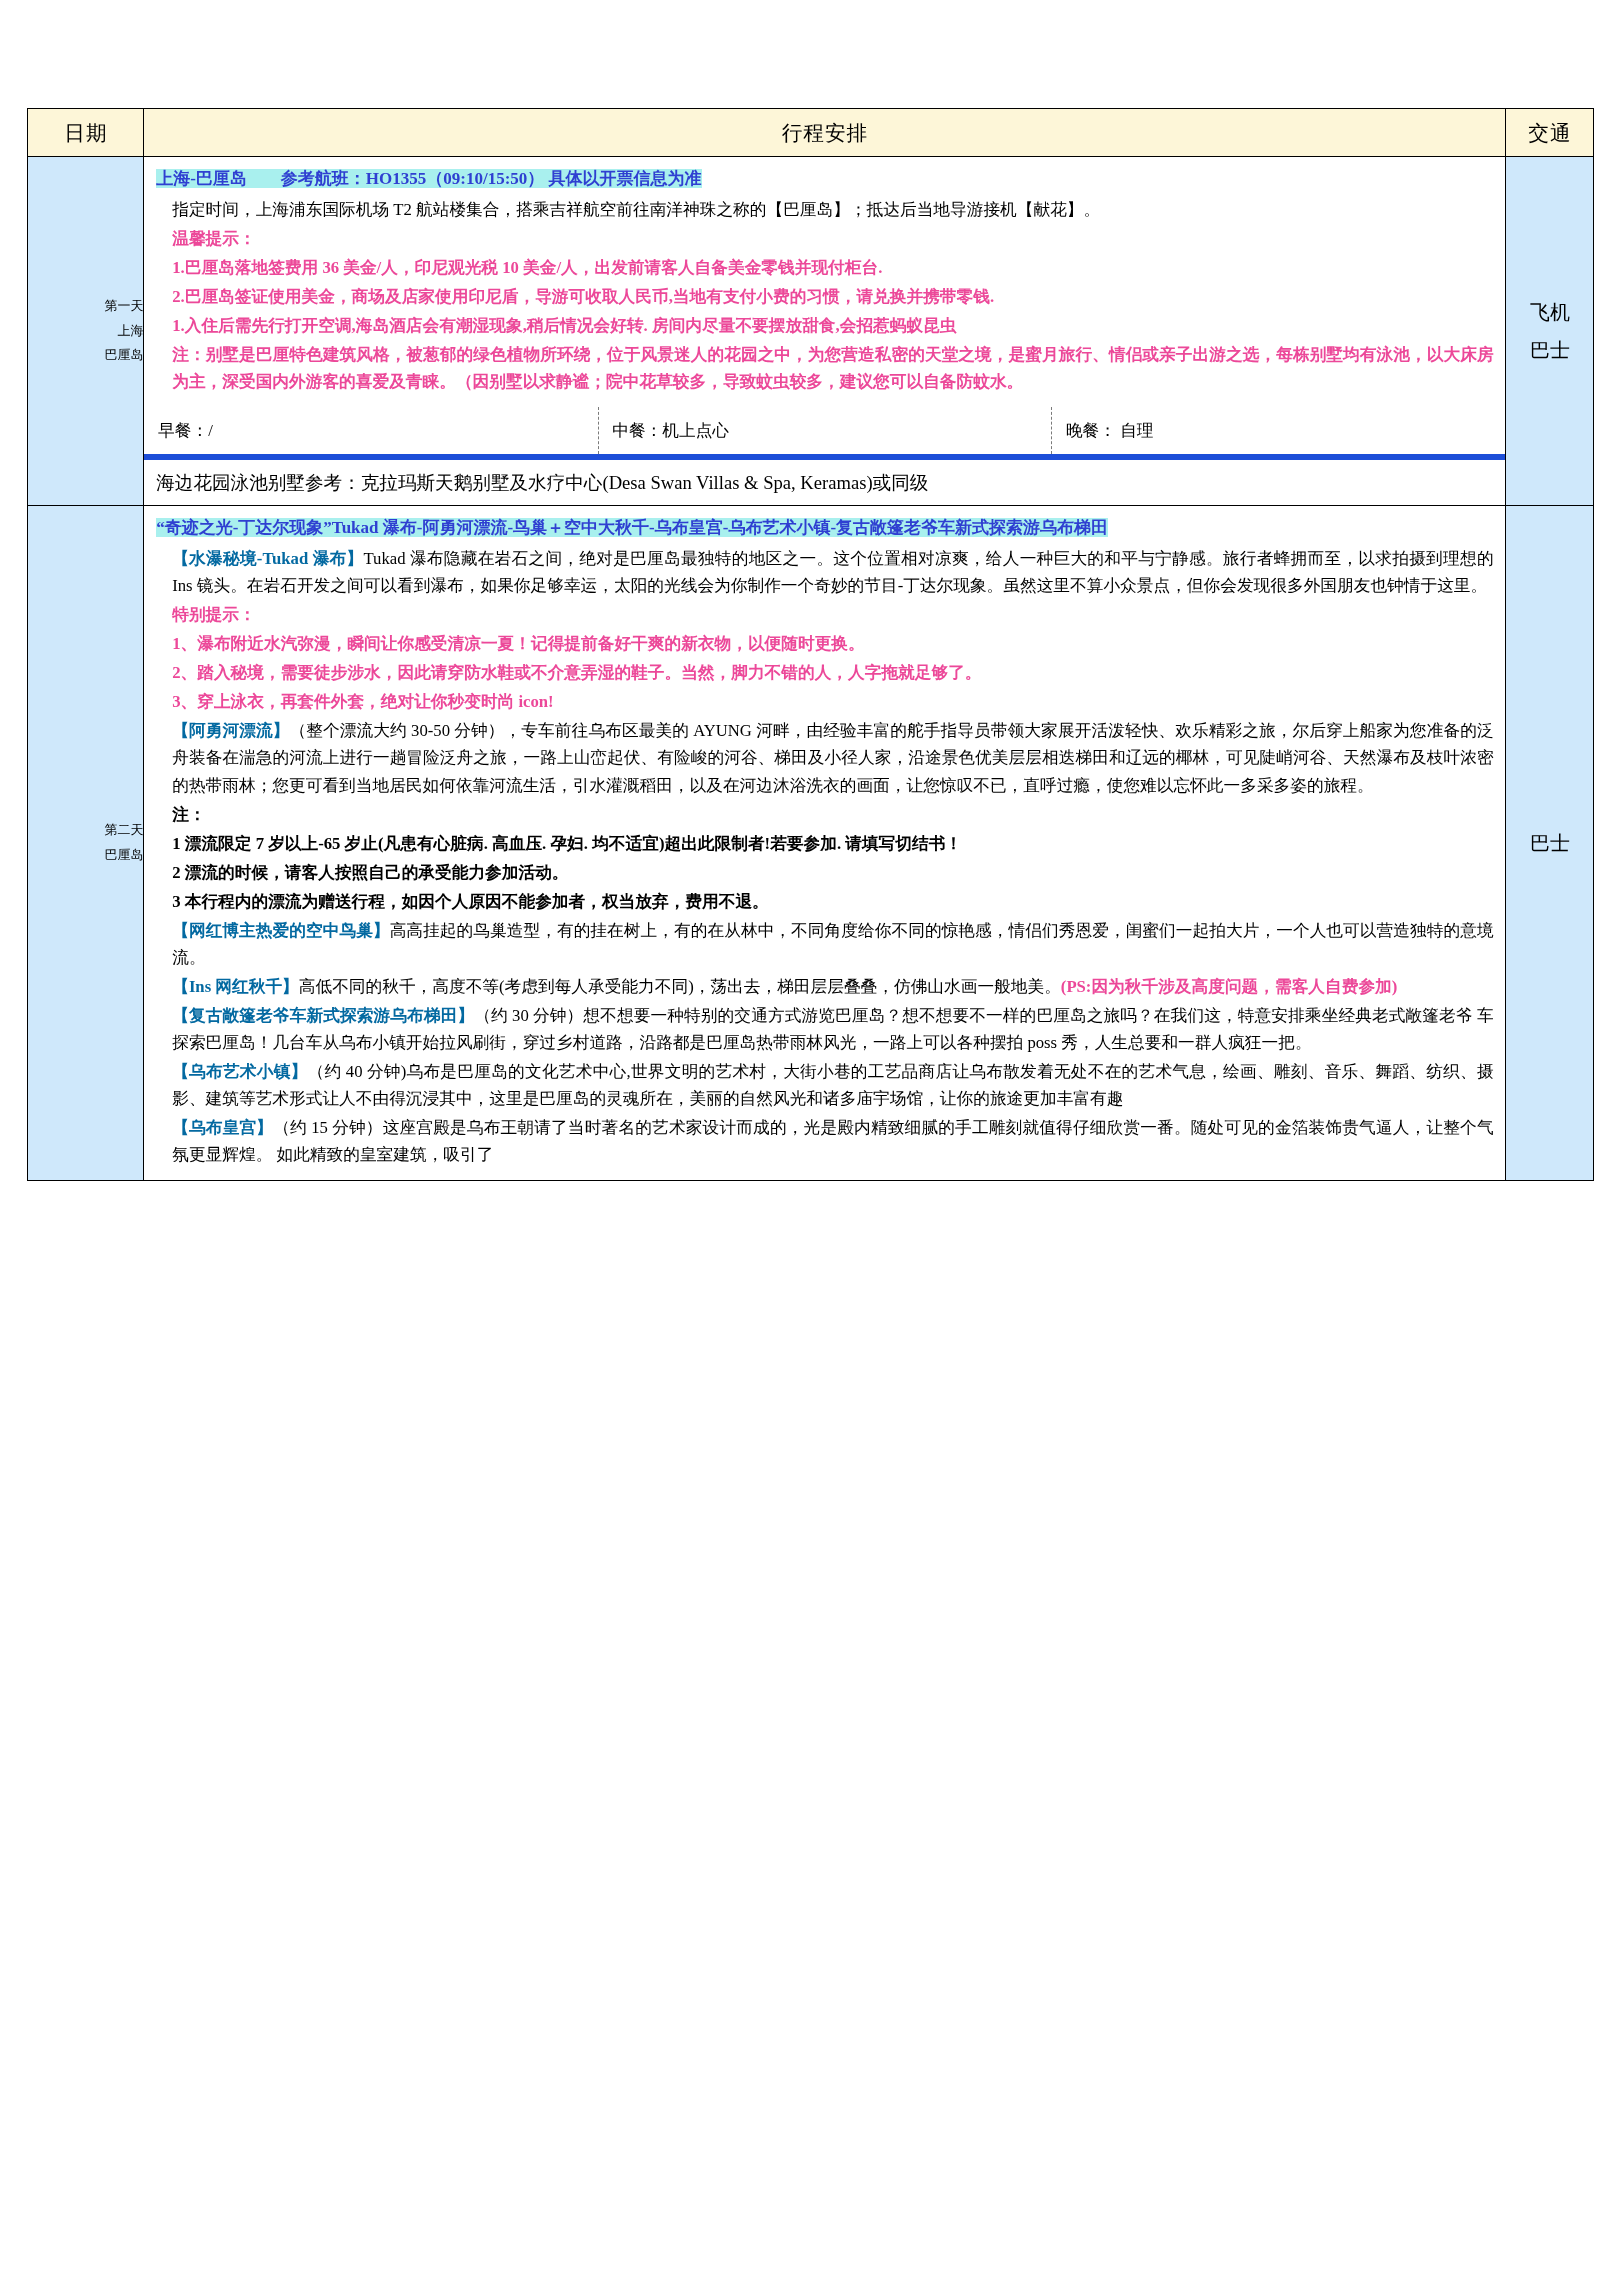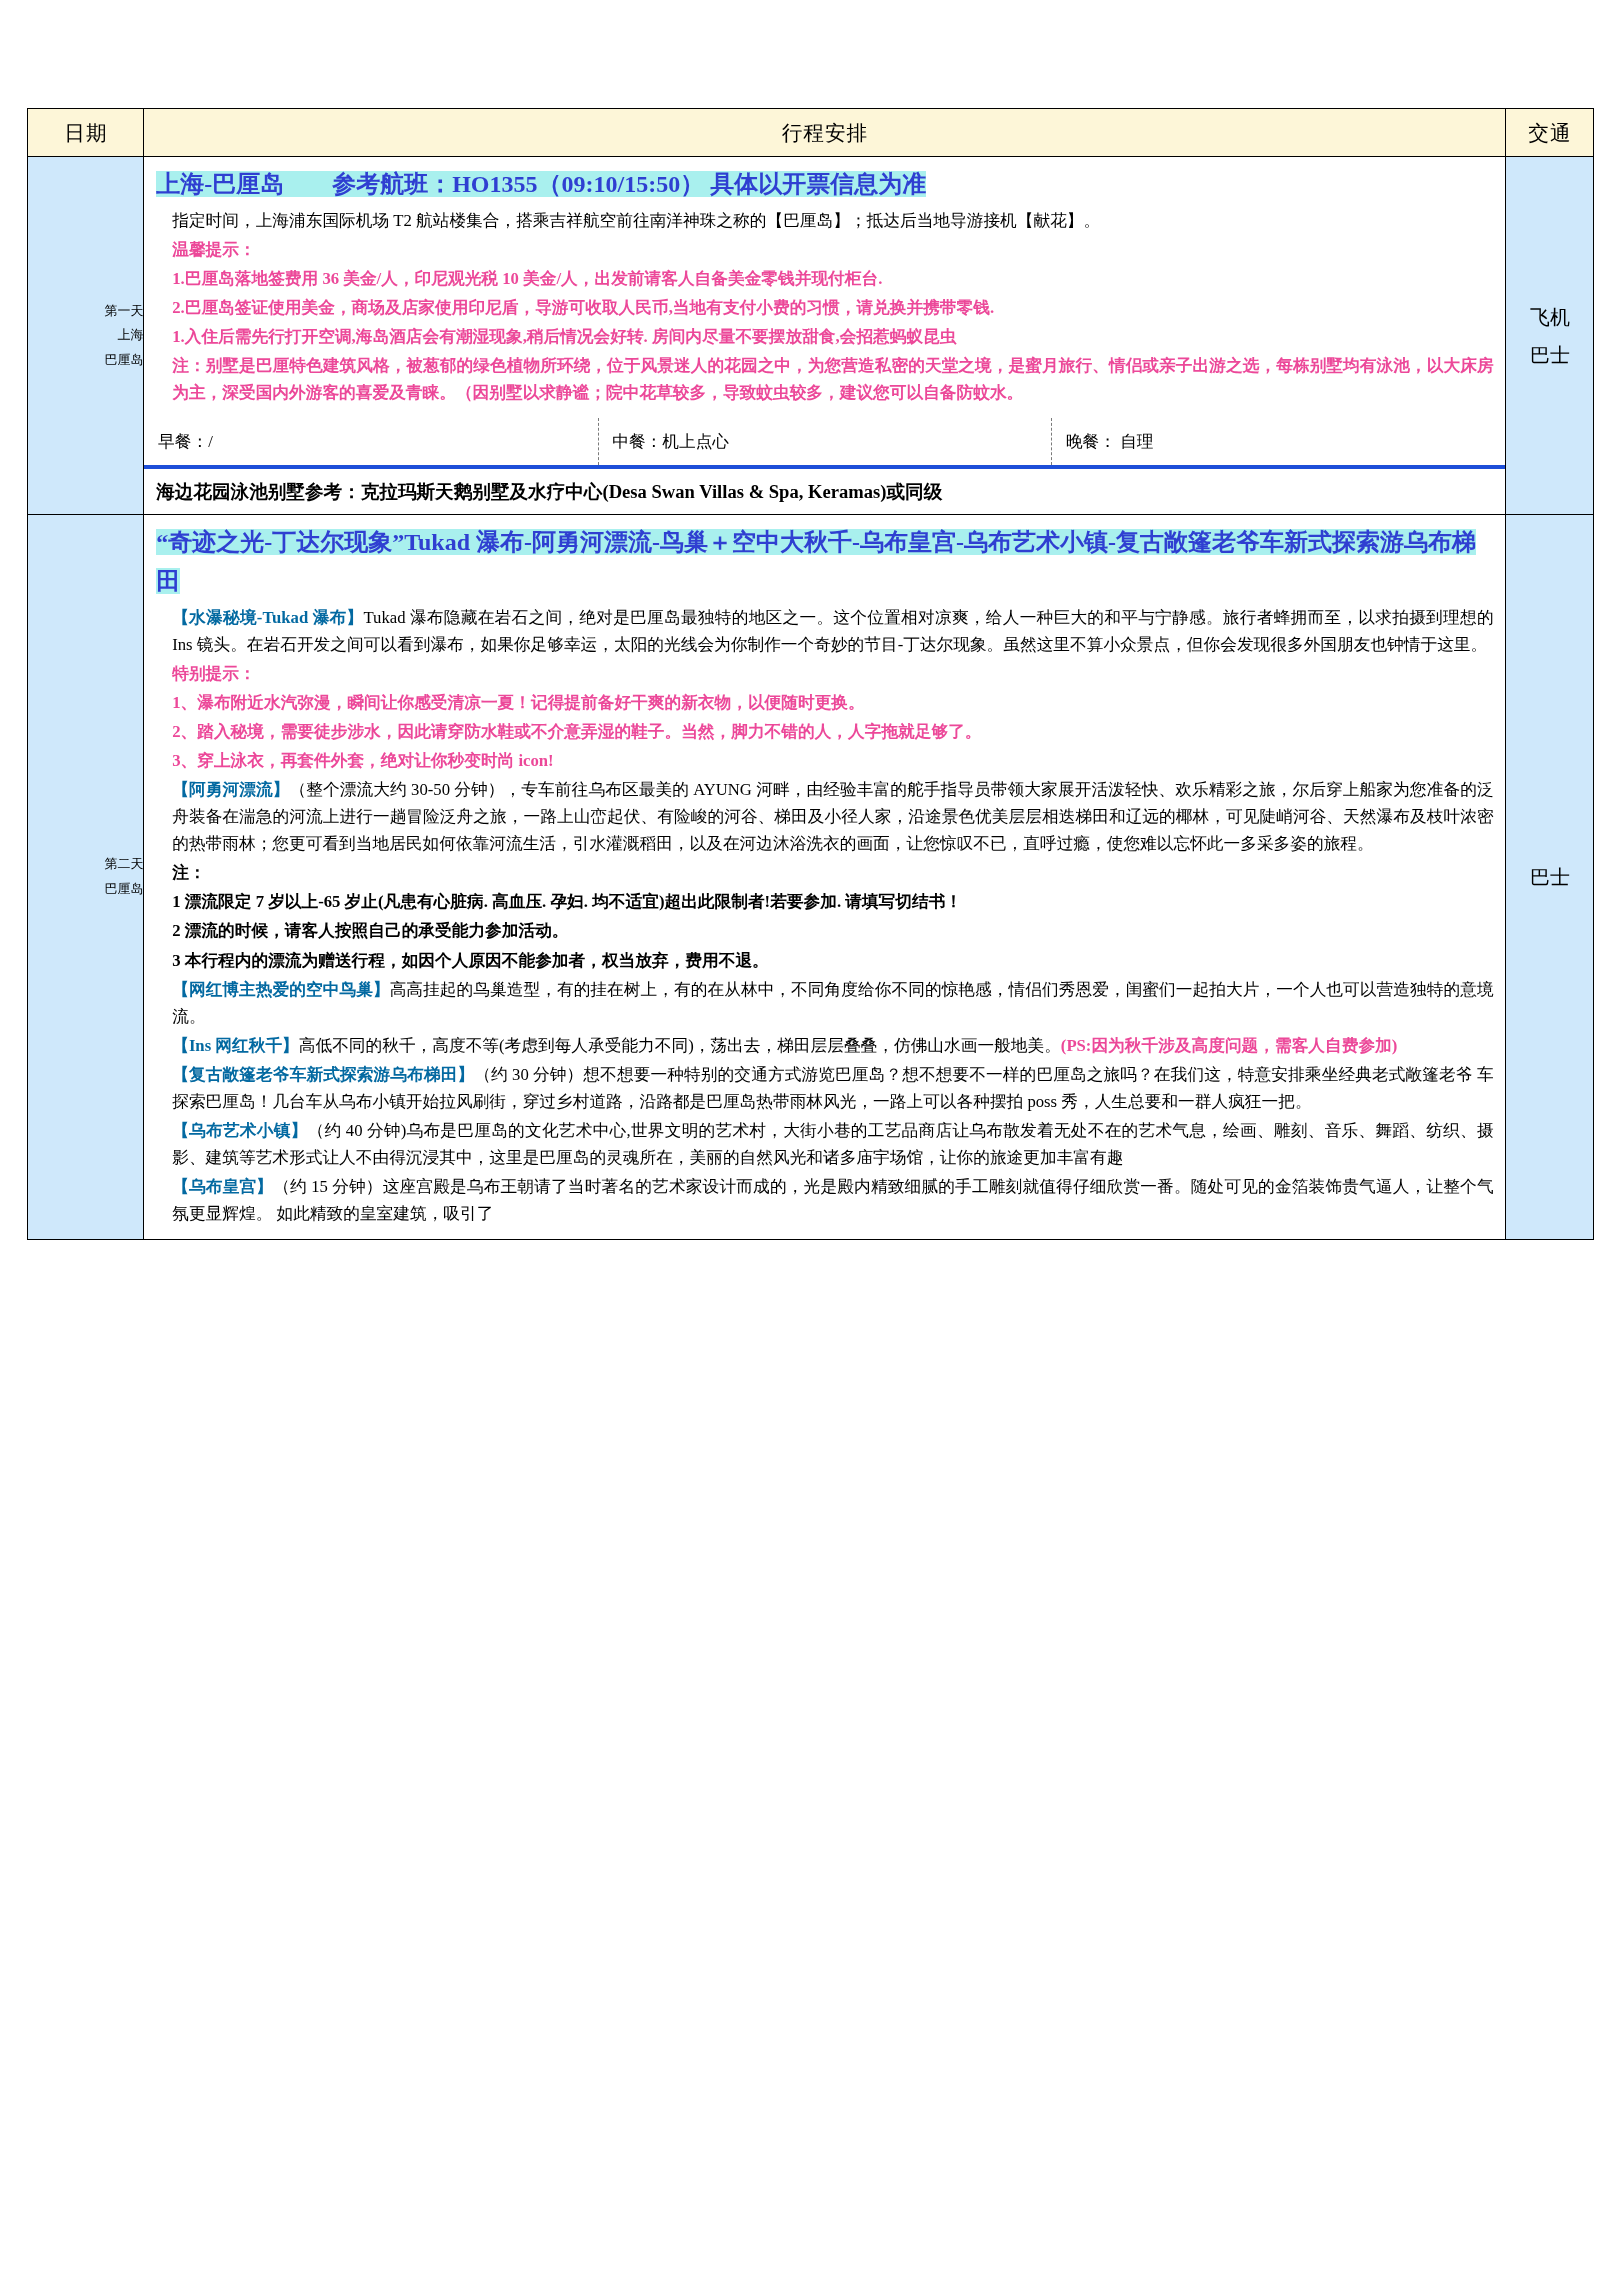--- a/index.html
+++ b/index.html
@@ -69,21 +69,21 @@
     text-align: justify;
   }
   .title-hl {
     background: #a9f0ee;
     color: #2f3fd1;
     font-weight: bold;
     display: inline;
   }
   .title-line {
     margin: 0 0 3.9px 0;
-    font-size: 24px;
+    font-size: 17px;
     line-height: 1.6;
   }
   .redb { color: #ec4899; font-weight: bold; }
   .blue { color: #0369a1; font-weight: bold; }
   .bold { font-weight: bold; }
 
   
   table.meals {
     width: 100%;
     border-collapse: collapse;
@@ -93,23 +93,23 @@
     border: none;
     border-right: 1px dashed #7a7a7a;
     font-size: 16.7px;
     padding: 6.9px 13.7px;
     height: 33px;
   }
   table.meals td:last-child { border-right: none; }
   .meals-row td { border-top: 1px dashed #7a7a7a; }
 
   .hotel-line {
-    border-top: 4px solid #1d4ed8;
+    border-top: 6px solid #1d4ed8;
     font-size: 18.6px;
-    font-weight: bold;
+    font-weight: normal;
     padding: 8.8px 11.8px;
     line-height: 1.5;
   }
 </style>
 </head>
 <body>
 
 <div class="page">
   <table class="itinerary">
     <colgroup>

